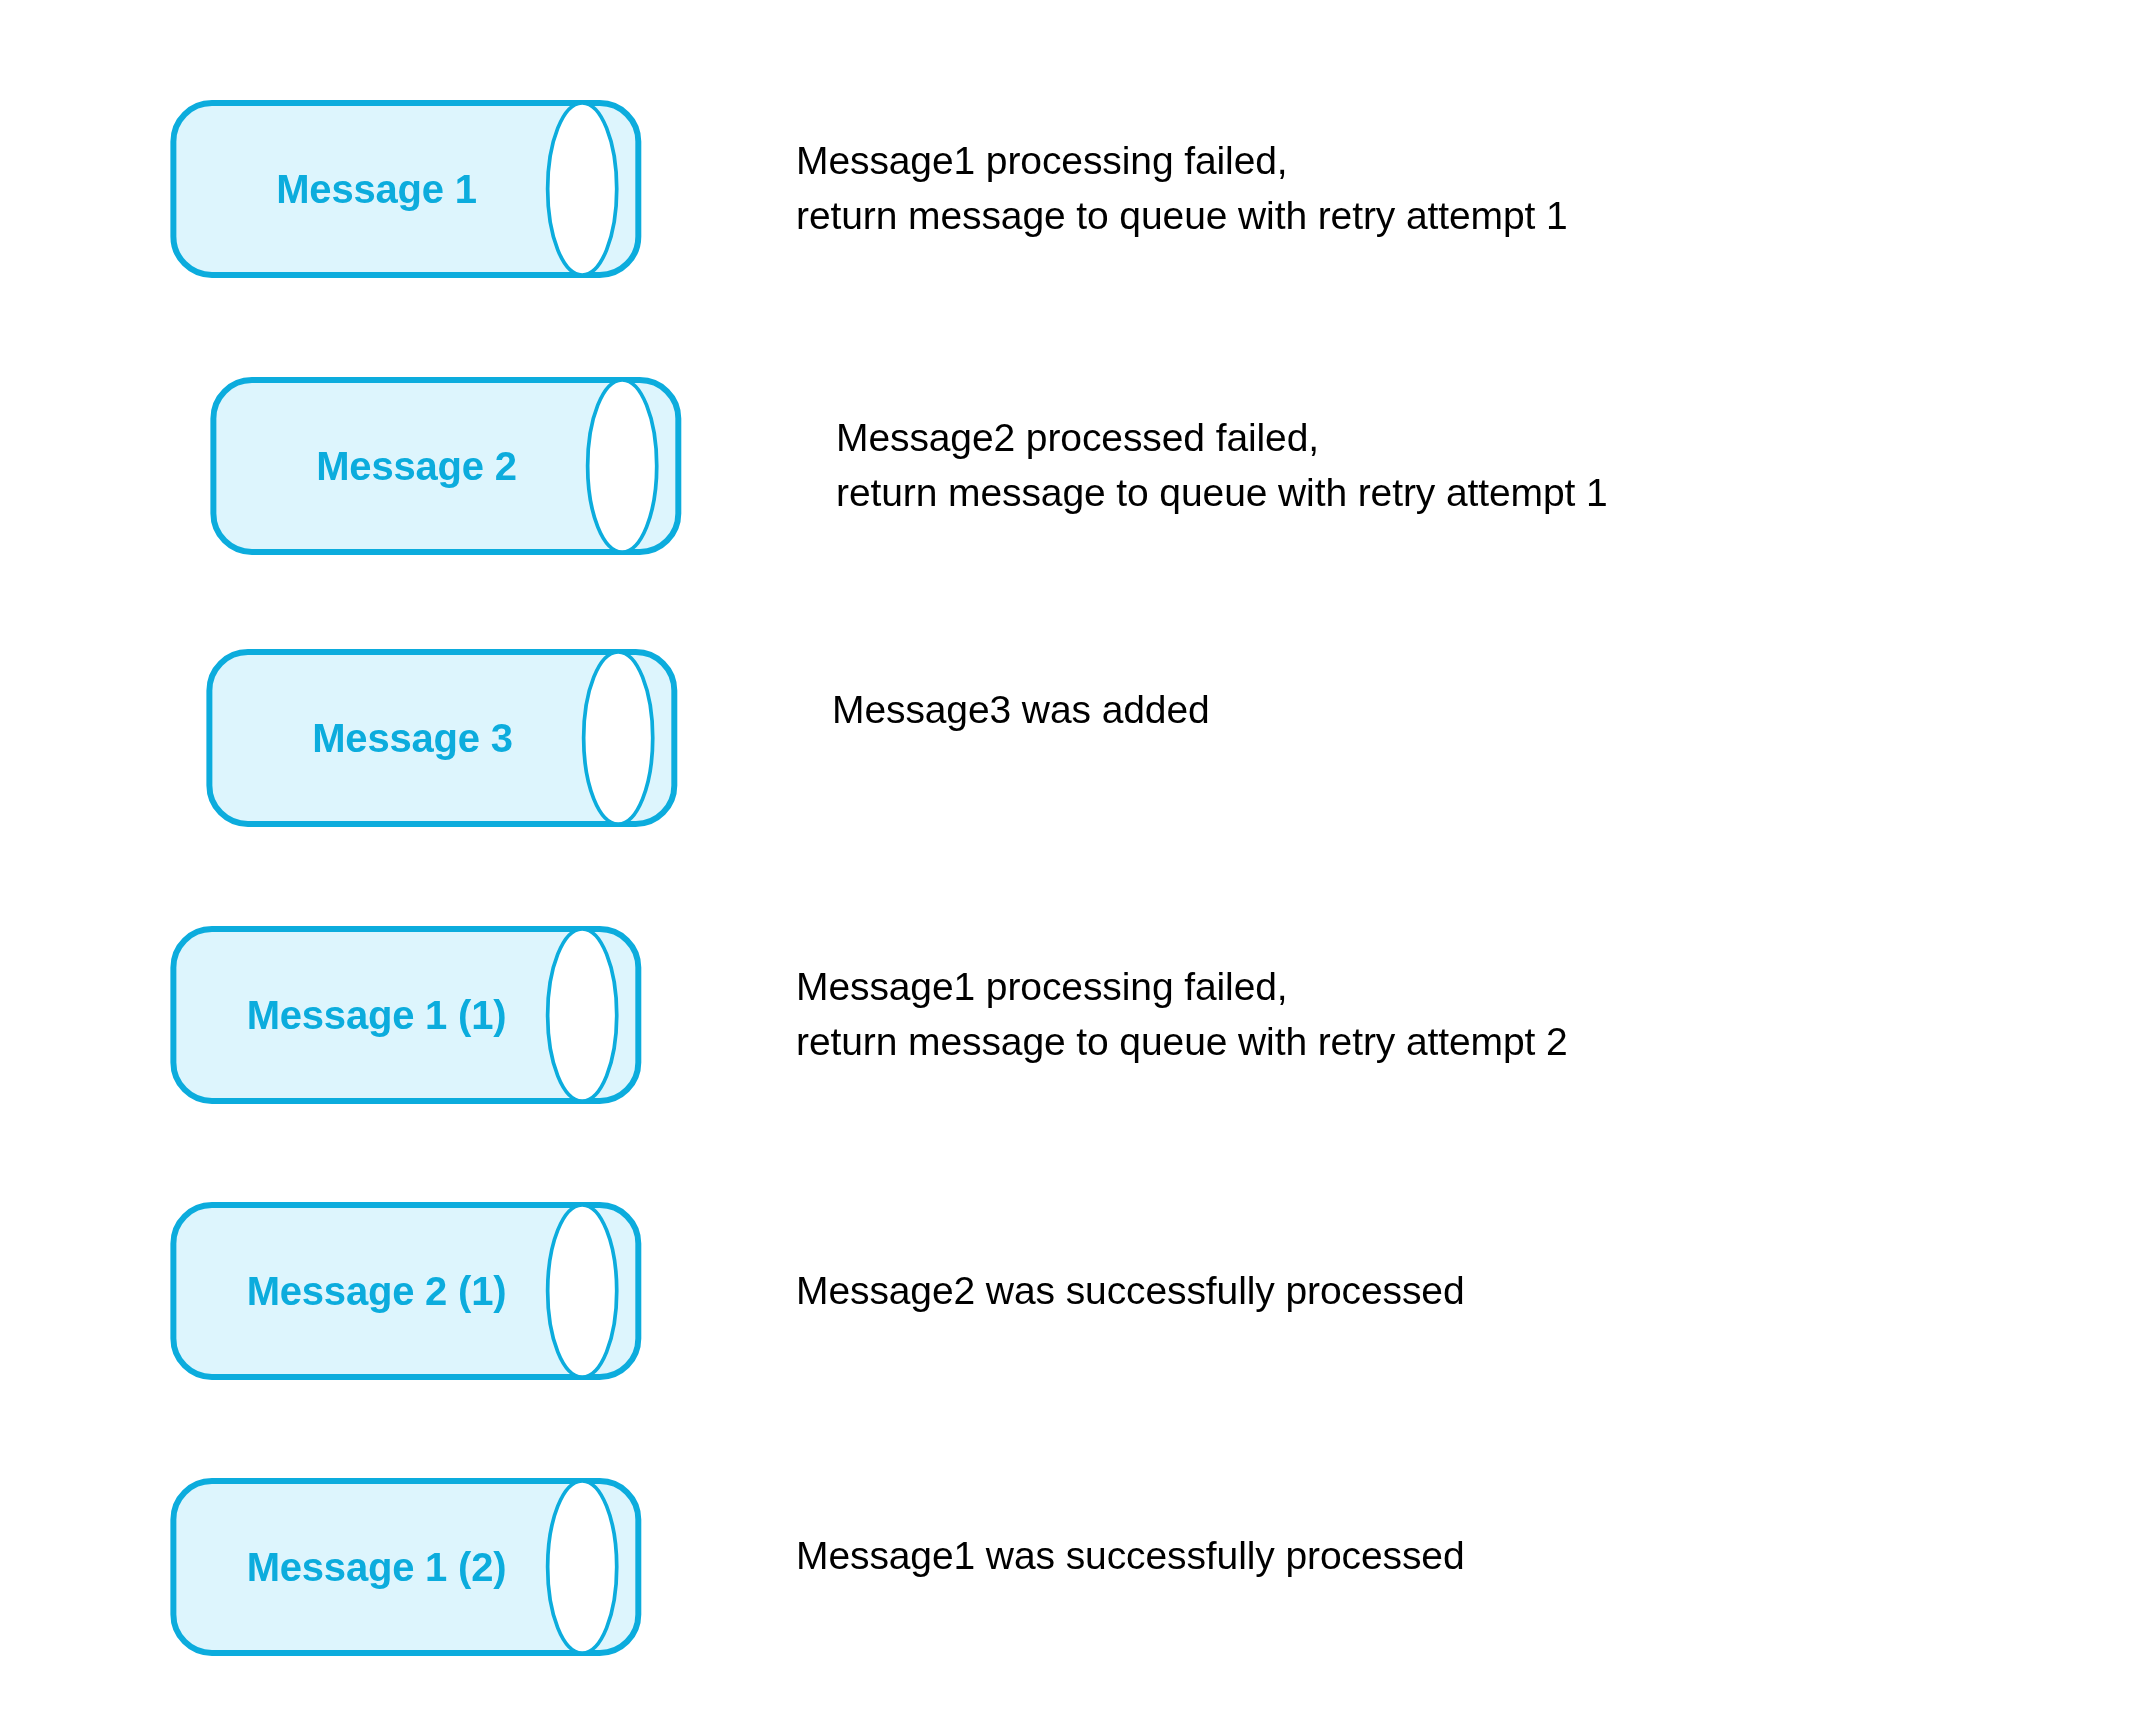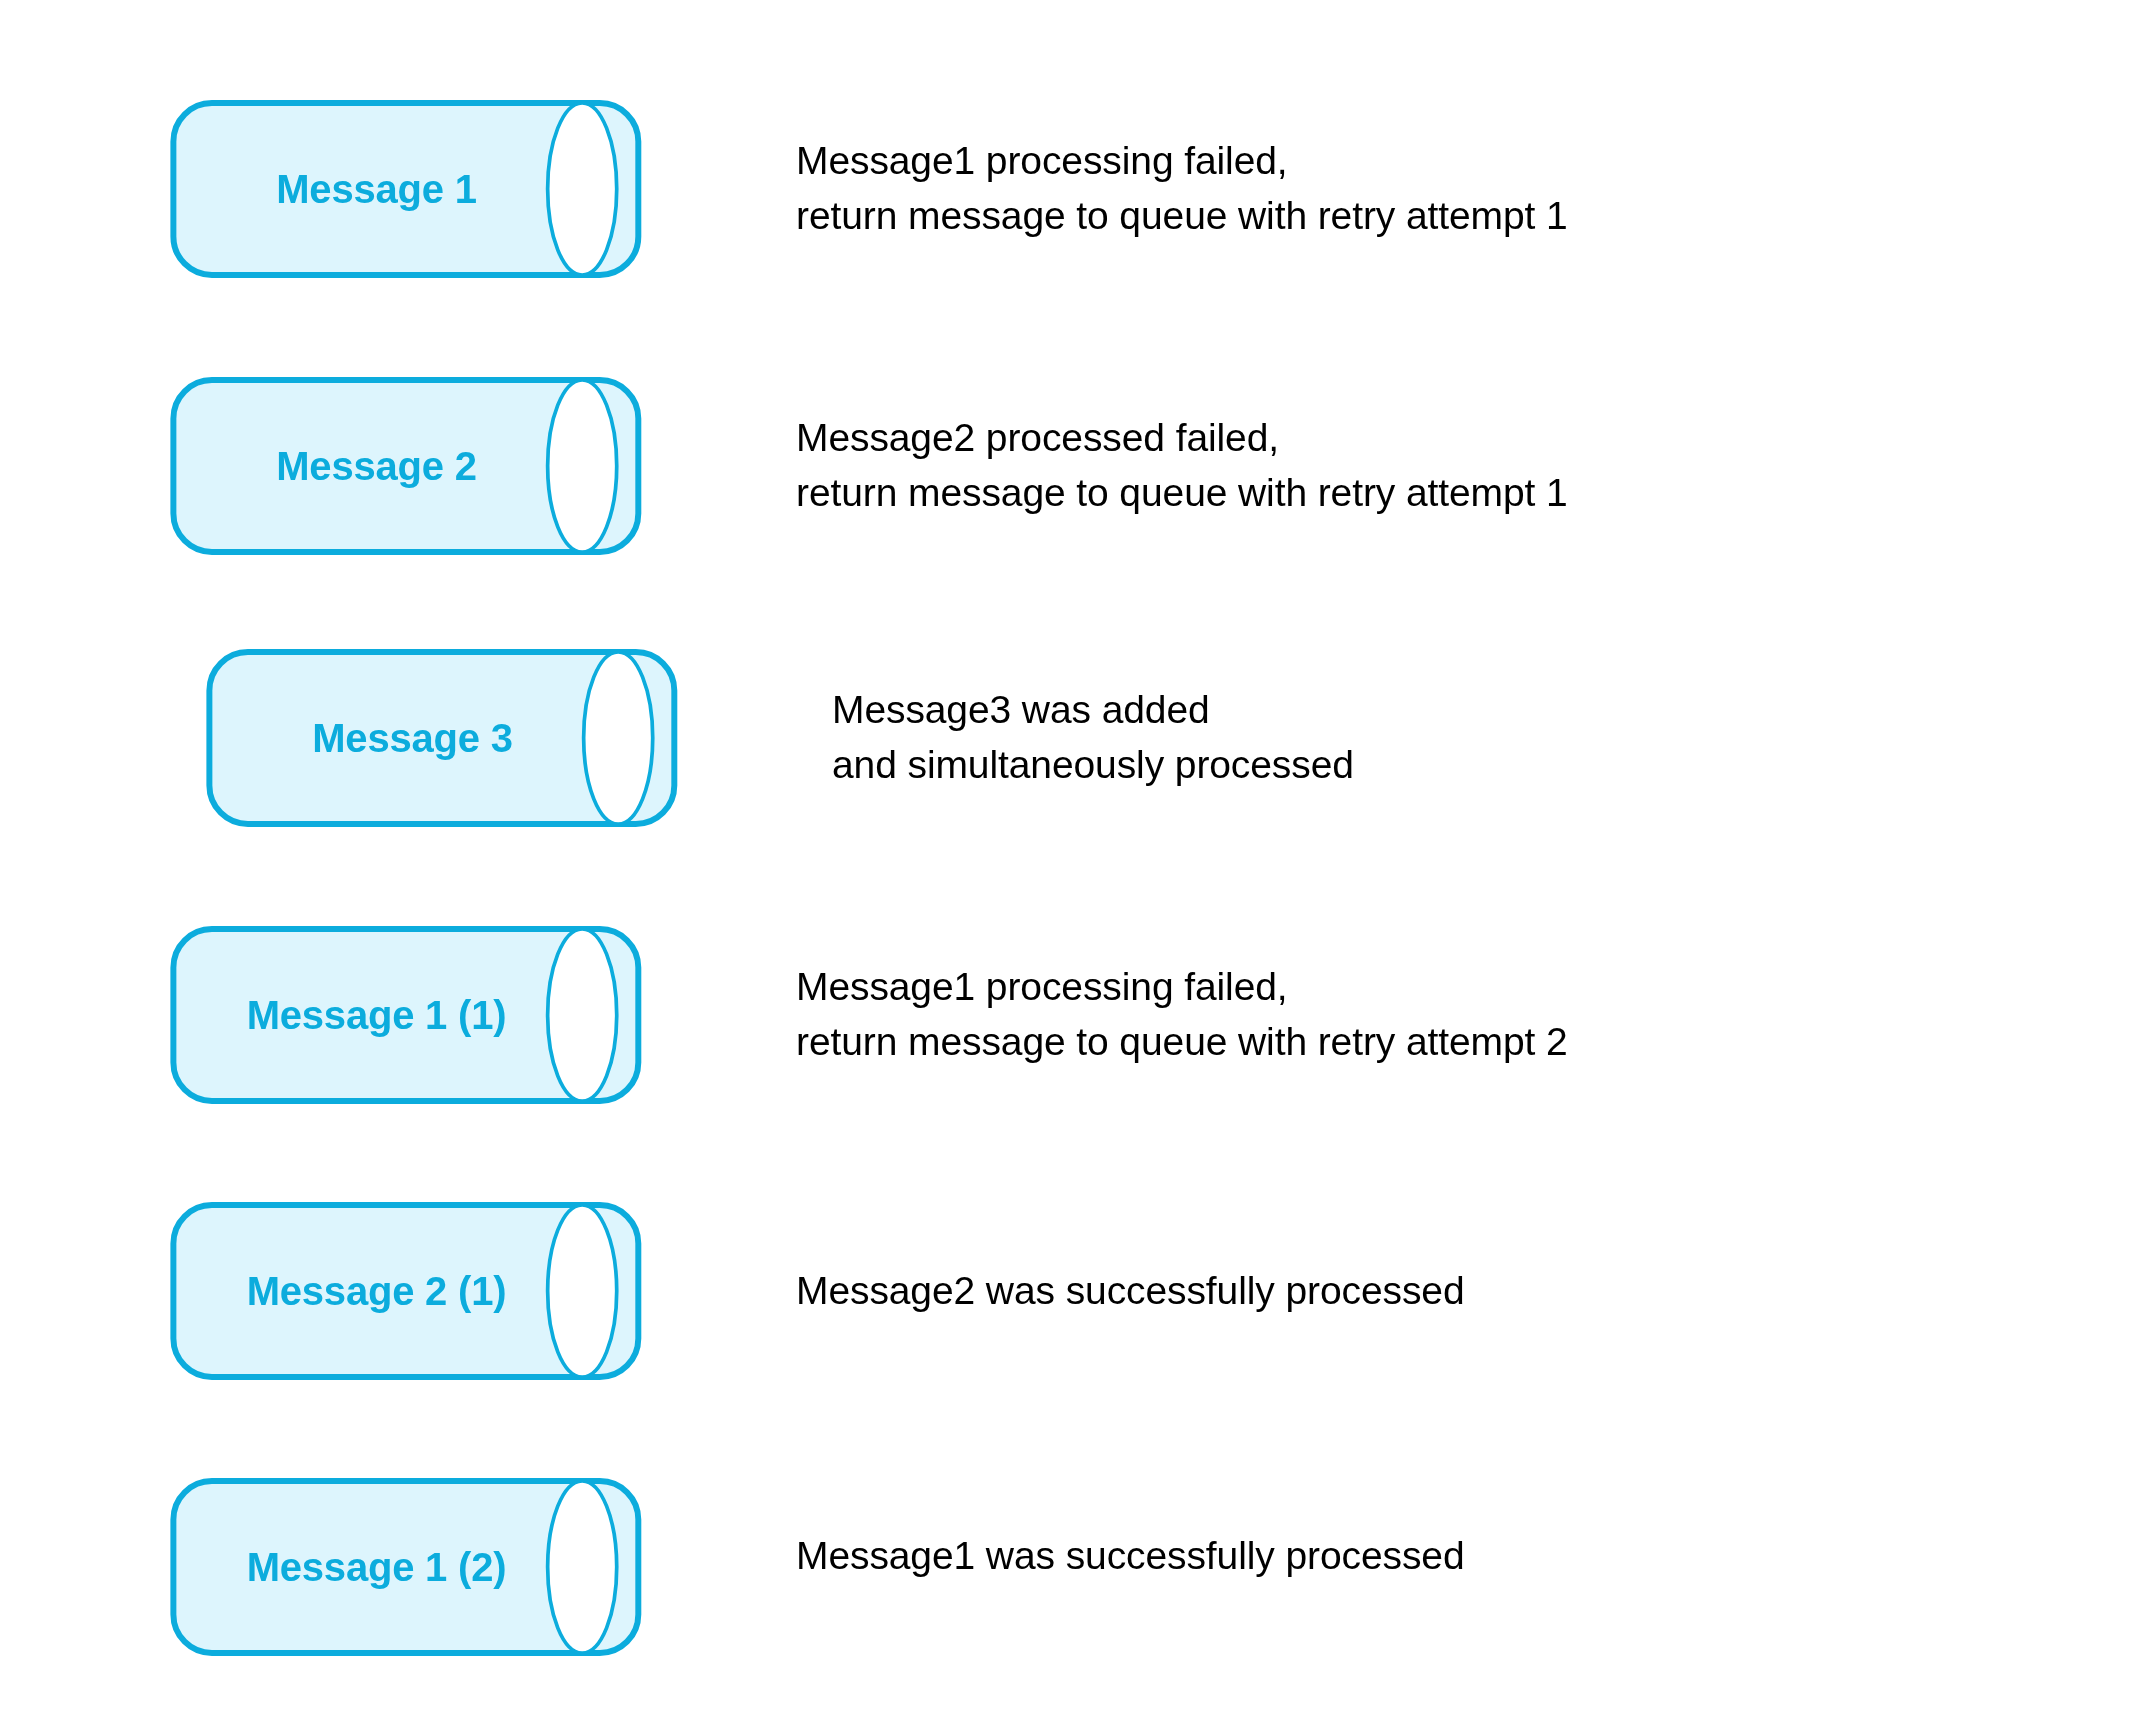--- a/index.html
+++ b/index.html
@@ -91,21 +91,21 @@
           <rect x="4.5" y="4.5" width="700" height="259" rx="58" ry="58" fill="#DDF5FD" stroke="#0CACDD" stroke-width="9"></rect>
           <ellipse cx="620" cy="134" rx="52" ry="129.5" fill="#FFFFFF" stroke="#0CACDD" stroke-width="5.58"></ellipse>
         </svg>
         <div class="cyl-label">Message 1</div>
       </div>
       <div class="desc" style="top: 33px;">
         <span class="line">Message1 processing failed,</span>
         <span class="line">return message to queue with retry attempt 1</span>
       </div>
     </div>
-    <div class="row" style="top: 377px; height: 178px;">
+    <div class="row" style="top: 377px; height: 178px; margin-left: 40px;">
       <div class="cyl-wrap">
         <svg class="cyl-svg" viewBox="0 0 720 268">
           <rect x="4.5" y="4.5" width="700" height="259" rx="58" ry="58" fill="#DDF5FD" stroke="#0CACDD" stroke-width="9"></rect>
           <ellipse cx="620" cy="134" rx="52" ry="129.5" fill="#FFFFFF" stroke="#0CACDD" stroke-width="5.58"></ellipse>
         </svg>
         <div class="cyl-label">Message 2</div>
       </div>
       <div class="desc" style="top: 33px;">
         <span class="line">Message2 processed failed,</span>
         <span class="line">return message to queue with retry attempt 1</span>
@@ -114,21 +114,20 @@
     <div class="row" style="top: 649px; height: 178px; margin-left: 36px;">
       <div class="cyl-wrap">
         <svg class="cyl-svg" viewBox="0 0 720 268">
           <rect x="4.5" y="4.5" width="700" height="259" rx="58" ry="58" fill="#DDF5FD" stroke="#0CACDD" stroke-width="9"></rect>
           <ellipse cx="620" cy="134" rx="52" ry="129.5" fill="#FFFFFF" stroke="#0CACDD" stroke-width="5.58"></ellipse>
         </svg>
         <div class="cyl-label">Message 3</div>
       </div>
       <div class="desc" style="top: 33px;">
         <span class="line">Message3 was added</span>
-        <span class="line">and simultaneously processed</span>
       </div>
     </div>
     <div class="row" style="top: 926px; height: 178px;">
       <div class="cyl-wrap">
         <svg class="cyl-svg" viewBox="0 0 720 268">
           <rect x="4.5" y="4.5" width="700" height="259" rx="58" ry="58" fill="#DDF5FD" stroke="#0CACDD" stroke-width="9"></rect>
           <ellipse cx="620" cy="134" rx="52" ry="129.5" fill="#FFFFFF" stroke="#0CACDD" stroke-width="5.58"></ellipse>
         </svg>
         <div class="cyl-label">Message 1 (1)</div>
       </div>

